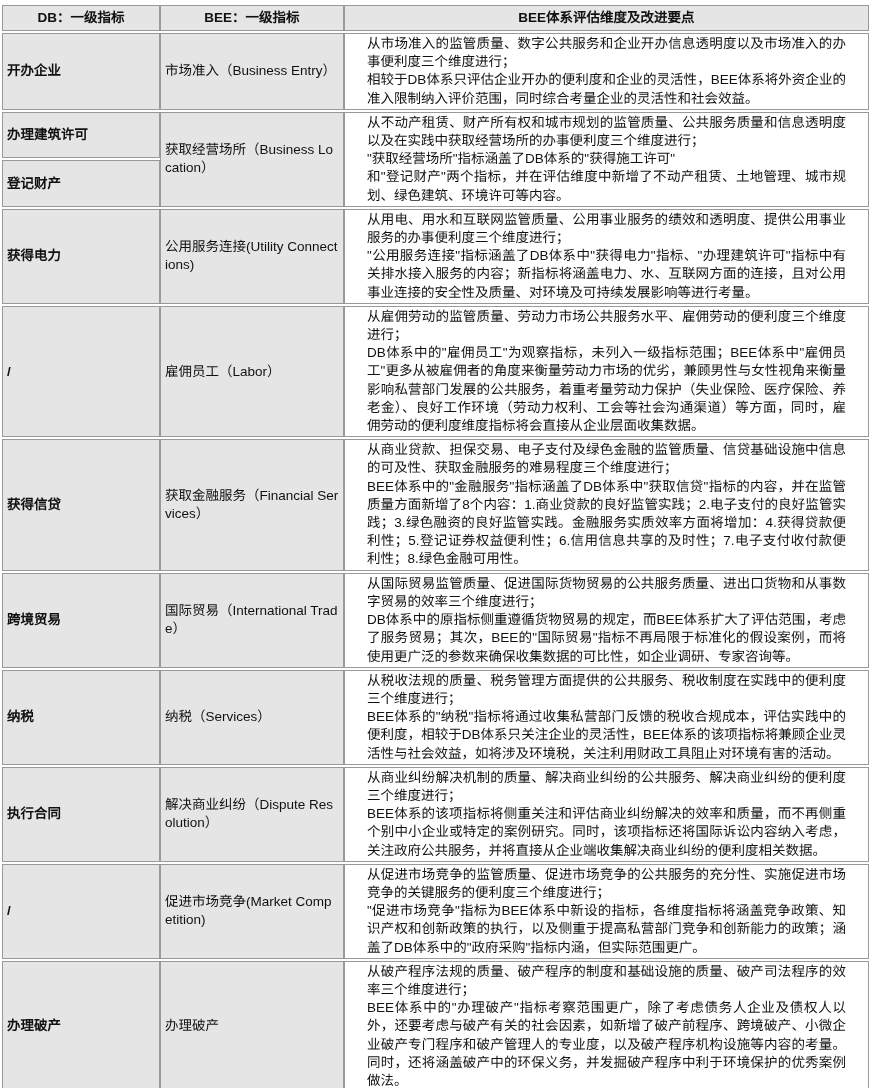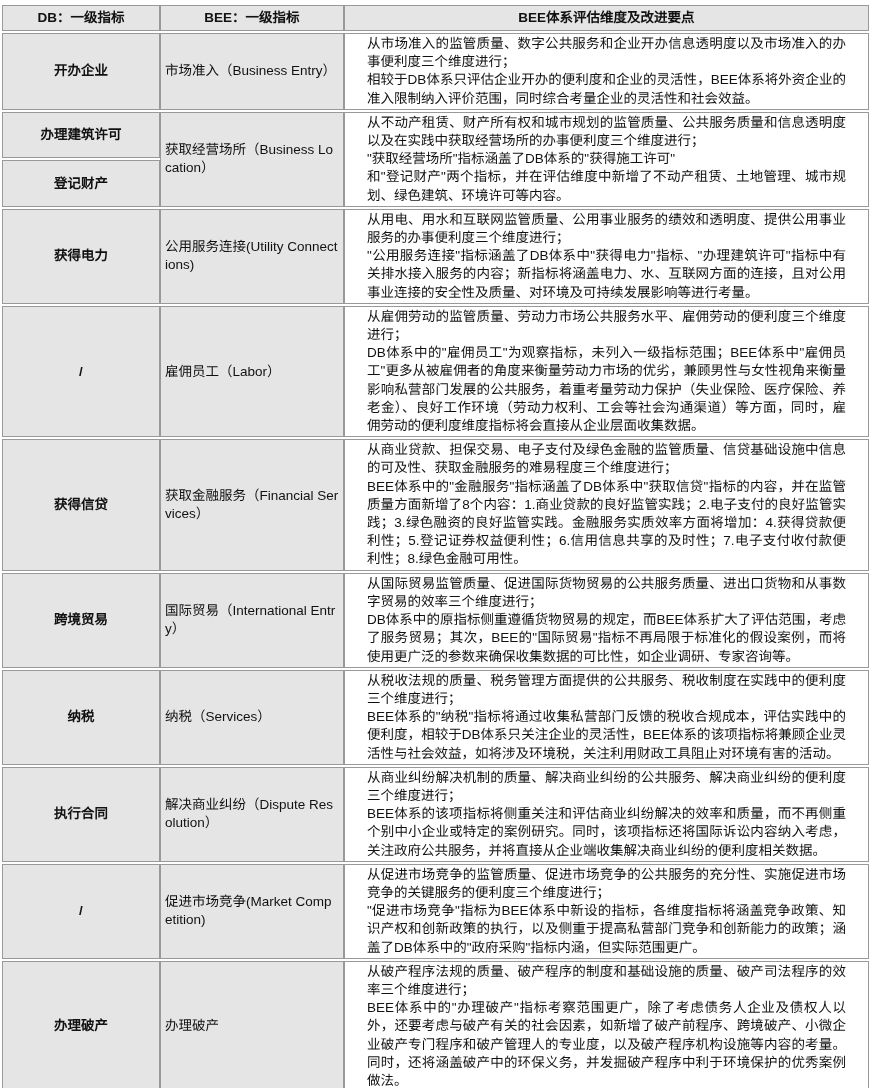--- a/index.html
+++ b/index.html
@@ -39,21 +39,20 @@
   }
   th{
     background:var(--cell-gray);
     font-weight:bold;
     text-align:center;
     height:24px;
     padding:3px 4px;
   }
   td.ind{
     background:var(--cell-gray);
-    text-align:center;
     font-weight:bold;
   }
   td.bee{
     background:var(--cell-gray);
     font-weight:normal;
   }
   td.desc{
     background:#ffffff;
     text-align:justify;
     white-space:pre-line;
@@ -110,21 +109,21 @@
 DB体系中的"雇佣员工"为观察指标，未列入一级指标范围；BEE体系中"雇佣员工"更多从被雇佣者的角度来衡量劳动力市场的优劣，兼顾男性与女性视角来衡量影响私营部门发展的公共服务，着重考量劳动力保护（失业保险、医疗保险、养老金）、良好工作环境（劳动力权利、工会等社会沟通渠道）等方面，同时，雇佣劳动的便利度维度指标将会直接从企业层面收集数据。</td>
       </tr>
       <tr>
         <td class="ind">获得信贷</td>
         <td class="bee">获取金融服务（Financial Services）</td>
         <td class="desc">从商业贷款、担保交易、电子支付及绿色金融的监管质量、信贷基础设施中信息的可及性、获取金融服务的难易程度三个维度进行；
 BEE体系中的"金融服务"指标涵盖了DB体系中"获取信贷"指标的内容，并在监管质量方面新增了8个内容：1.商业贷款的良好监管实践；2.电子支付的良好监管实践；3.绿色融资的良好监管实践。金融服务实质效率方面将增加：4.获得贷款便利性；5.登记证券权益便利性；6.信用信息共享的及时性；7.电子支付收付款便利性；8.绿色金融可用性。</td>
       </tr>
       <tr>
         <td class="ind">跨境贸易</td>
-        <td class="bee">国际贸易（International Entry）</td>
+        <td class="bee">国际贸易（International Trade）</td>
         <td class="desc">从国际贸易监管质量、促进国际货物贸易的公共服务质量、进出口货物和从事数字贸易的效率三个维度进行；
 DB体系中的原指标侧重遵循货物贸易的规定，而BEE体系扩大了评估范围，考虑了服务贸易；其次，BEE的"国际贸易"指标不再局限于标准化的假设案例，而将使用更广泛的参数来确保收集数据的可比性，如企业调研、专家咨询等。</td>
       </tr>
       <tr>
         <td class="ind">纳税</td>
         <td class="bee">纳税（Services）</td>
         <td class="desc">从税收法规的质量、税务管理方面提供的公共服务、税收制度在实践中的便利度三个维度进行；
 BEE体系的"纳税"指标将通过收集私营部门反馈的税收合规成本，评估实践中的便利度，相较于DB体系只关注企业的灵活性，BEE体系的该项指标将兼顾企业灵活性与社会效益，如将涉及环境税，关注利用财政工具阻止对环境有害的活动。</td>
       </tr>
       <tr>

